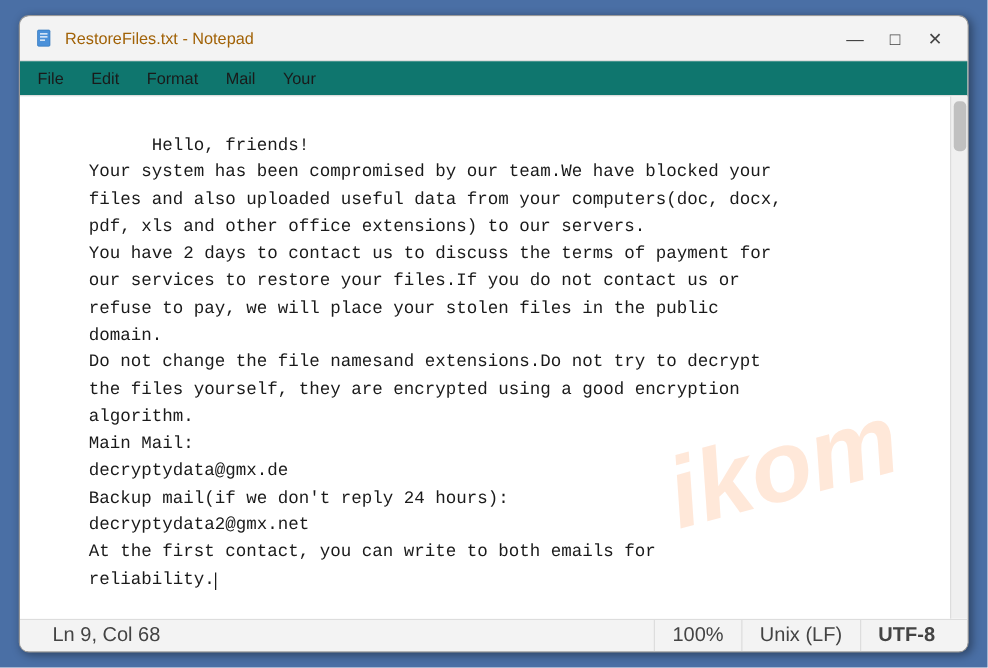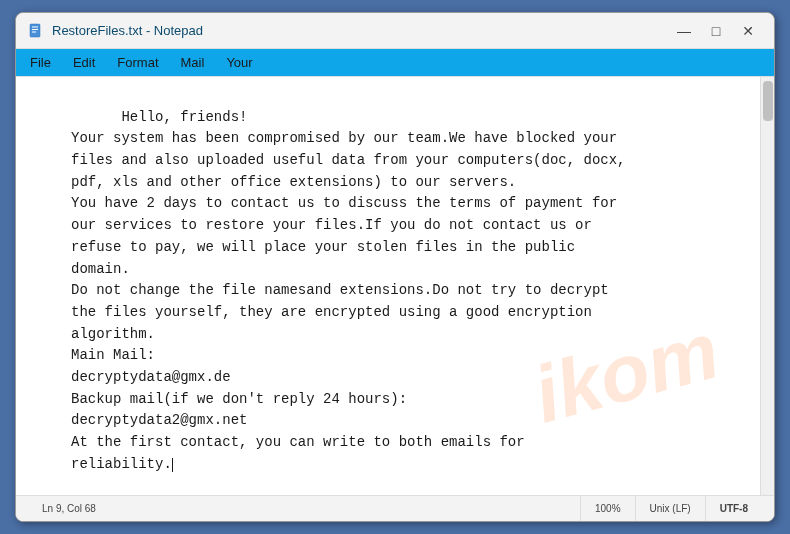--- a/index.html
+++ b/index.html
@@ -44,21 +44,21 @@
     .title-bar-icon {
       width: 16px;
       height: 16px;
       margin-right: 8px;
       flex-shrink: 0;
     }
 
     .title-bar-text {
       flex: 1;
       font-size: 13px;
-      color: #0c4a6e;
+      color: #a16207;
     }
 
     .title-bar-controls {
       display: flex;
       gap: 4px;
     }
 
     .tb-btn {
       width: 28px;
       height: 28px;
@@ -69,21 +69,21 @@
       cursor: pointer;
       font-size: 14px;
       color: #444;
       background: transparent;
       border: none;
     }
 
     .menu-bar {
       display: flex;
       padding: 2px 4px;
-      background: #0ea5e9;
+      background: #0f766e;
       border-bottom: 1px solid #ddd;
       gap: 2px;
     }
 
     .menu-item {
       padding: 4px 10px;
       font-size: 13px;
       color: #1a1a1a;
       cursor: pointer;
       border-radius: 4px;
@@ -143,21 +143,21 @@
     }
 
     .status-bar {
       height: 26px;
       background: #f3f3f3;
       border-top: 1px solid #ddd;
       display: flex;
       align-items: center;
       padding: 0 12px;
       gap: 0;
-      font-size: 10px;
+      font-size: 16px;
       color: #444;
       justify-content: center;
     }
 
     .status-item {
       padding: 0 14px;
       border-right: 1px solid #ddd;
       height: 100%;
       display: flex;
       align-items: center;

